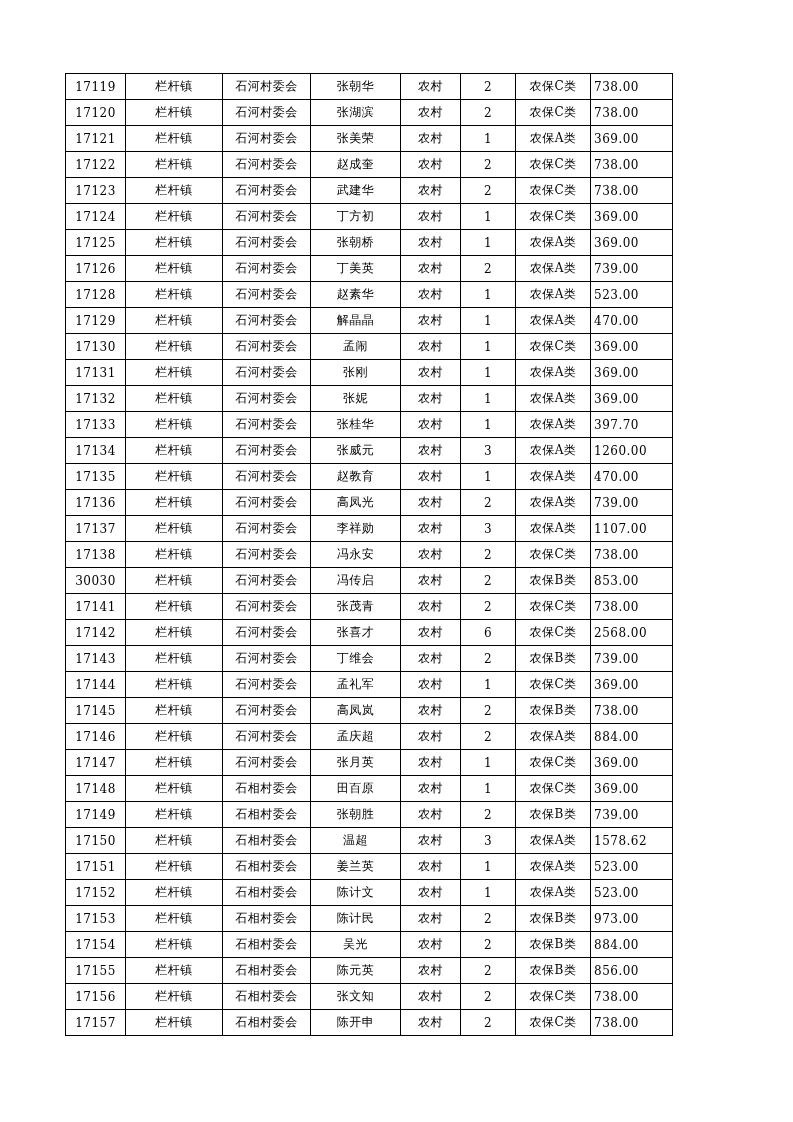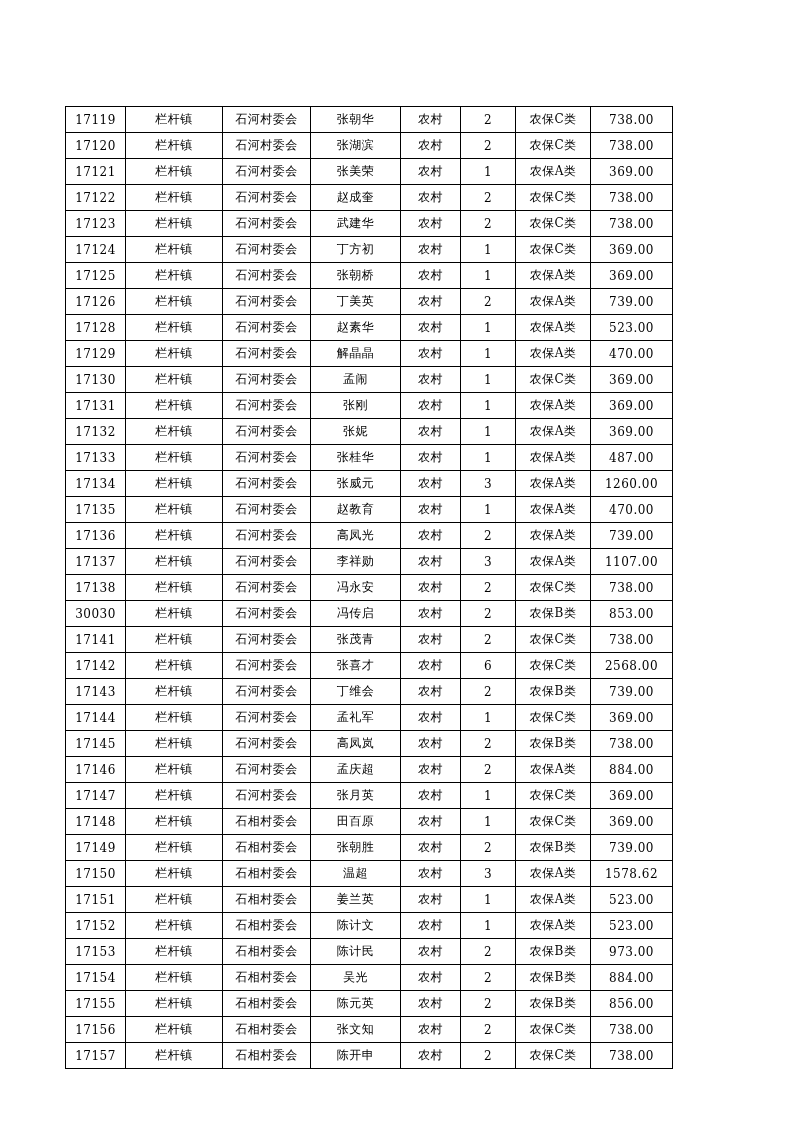--- a/index.html
+++ b/index.html
@@ -18,32 +18,31 @@
     position: absolute;
     left: 65px;
     top: 73px;
     width: 607px;
   }
   table.data-table {
     border-collapse: collapse;
     table-layout: fixed;
     width: 607px;
     font-size: 12px;
-    margin-top: 33px;
   }
   table.data-table td {
     border: 1px solid #000000;
     height: 25px;
     padding: 0 3px;
     overflow: hidden;
     white-space: nowrap;
     letter-spacing: 0.5px;
   }
   td.al-center { text-align: center; }
-  td.al-right  { text-align: center; padding-right: 20px; }
+  td.al-right  { text-align: left; padding-right: 20px; }
 </style>
 </head>
 <body>
 
 <div class="sheet">
   <table class="data-table">
     <colgroup>
       <col style="width:60px">
       <col style="width:97px">
       <col style="width:88px">
@@ -185,21 +184,21 @@
           <td class="al-right">369.00</td>
         </tr>
         <tr>
           <td class="al-center">17133</td>
           <td class="al-center">栏杆镇</td>
           <td class="al-center">石河村委会</td>
           <td class="al-center">张桂华</td>
           <td class="al-center">农村</td>
           <td class="al-center">1</td>
           <td class="al-center">农保A类</td>
-          <td class="al-right">487.00</td>
+          <td class="al-right">397.70</td>
         </tr>
         <tr>
           <td class="al-center">17134</td>
           <td class="al-center">栏杆镇</td>
           <td class="al-center">石河村委会</td>
           <td class="al-center">张威元</td>
           <td class="al-center">农村</td>
           <td class="al-center">3</td>
           <td class="al-center">农保A类</td>
           <td class="al-right">1260.00</td>

